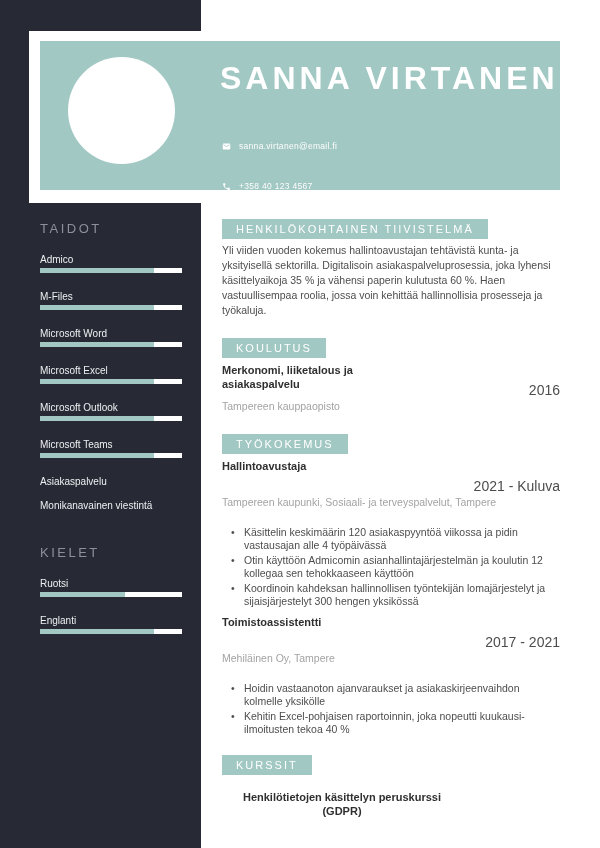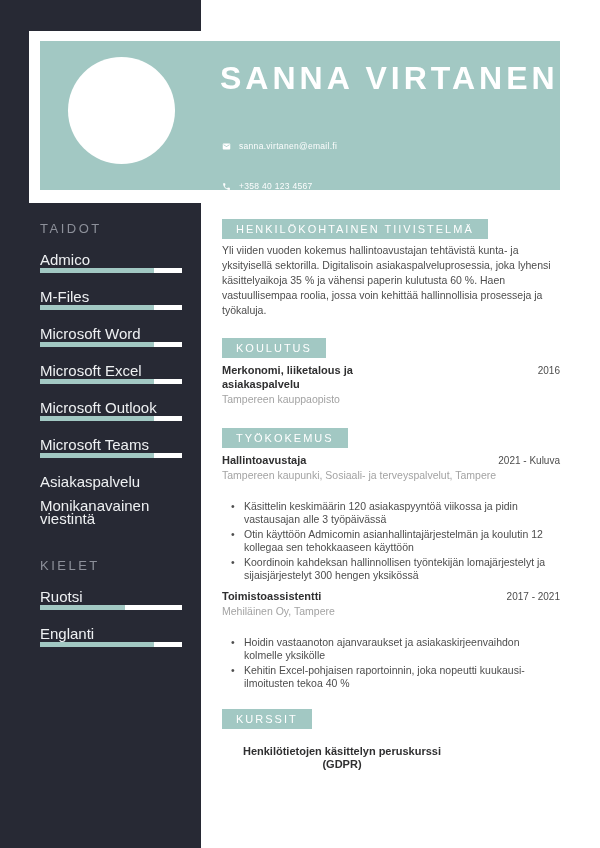--- a/index.html
+++ b/index.html
@@ -42,21 +42,21 @@
   .contact-row .cicon { width:9px; height:9px; margin-right:8px; flex:0 0 9px; display:block; }
   .contact-row .cicon svg { width:9px; height:9px; display:block; fill:#ffffff; }
 
   
   .side-content { position:absolute; left:40px; top:221px; width:142px; }
   .side-heading {
     font-size:13px; font-weight:400; letter-spacing:2.5px;
     color:#8d909a; margin-bottom:17px;
   }
   .skill { margin-bottom:17px; }
-  .skill-label { font-size:15px; color:#eef0f2; line-height:13px; }
+  .skill-label { font-size:10px; color:#eef0f2; line-height:13px; }
   .skill-track { margin-top:2px; width:142px; height:5px; background:#ffffff; }
   .skill-fill { height:5px; background:#a2c8c3; }
   .skill.no-bar { margin-bottom:11px; }
   .side-gap { height:22px; }
 
   
   .main { position:absolute; left:222px; top:219px; width:338px; }
   .chip {
     display:inline-block; background:#a2c8c3; color:#ffffff;
     font-size:11px; letter-spacing:2px; padding:4px 14px; line-height:12px;
@@ -66,21 +66,21 @@
   }
   .section-edu { margin-top:20px; }
   .section-exp { margin-top:21px; }
   .section-courses { margin-top:19px; }
   .entry-head {
     display:flex; justify-content:space-between; align-items:flex-start;
     margin-top:6px;
   }
   .entry-title { font-size:11px; font-weight:700; color:#2f2f30; line-height:13.5px; }
   .entry-title.degree { max-width:185px; }
-  .entry-date { font-size:10px; color:#4d4d4d; white-space:nowrap; line-height:13.5px; }
+  .entry-date { font-size:14px; color:#4d4d4d; white-space:nowrap; line-height:13.5px;margin-top:20px; }
   .entry-sub { margin-top:2px; font-size:10.5px; color:#a3a3a3; line-height:13.5px; }
   ul.bullets { list-style:none; margin-top:17px; padding-left:9px; }
   ul.bullets li {
     position:relative; padding-left:13px; font-size:10.5px; color:#4d4d4d;
     line-height:13px; margin-bottom:2px;
   }
   ul.bullets li::before { content:"\2022"; position:absolute; left:0; top:0; color:#4d4d4d; }
   .job2 { margin-top:8px; }
   .course-name {
     margin-top:16px; font-size:11px; font-weight:700; color:#2f2f30;
@@ -216,21 +216,21 @@
     <div class="section-exp">
       <span class="chip">TYÖKOKEMUS</span>
 
       <div class="job1">
         <div class="entry-head">
           <div class="entry-title">Hallintoavustaja</div>
           <div class="entry-date">2021 - Kuluva</div>
         </div>
         <div class="entry-sub">Tampereen kaupunki, Sosiaali- ja terveyspalvelut, Tampere</div>
         <ul class="bullets">
-          <li>Käsittelin keskimäärin 120 asiakaspyyntöä viikossa ja pidin vastausajan alle 3 työpäivässä</li>
+          <li>Käsittelin keskimäärin 120 asiakaspyyntöä viikossa ja pidin vastausajan alle 4 työpäivässä</li>
           <li>Otin käyttöön Admicomin asianhallintajärjestelmän ja koulutin 12 kollegaa sen tehokkaaseen käyttöön</li>
           <li>Koordinoin kahdeksan hallinnollisen työntekijän lomajärjestelyt ja sijaisjärjestelyt 300 hengen yksikössä</li>
         </ul>
       </div>
 
       <div class="job2">
         <div class="entry-head">
           <div class="entry-title">Toimistoassistentti</div>
           <div class="entry-date">2017 - 2021</div>
         </div>

